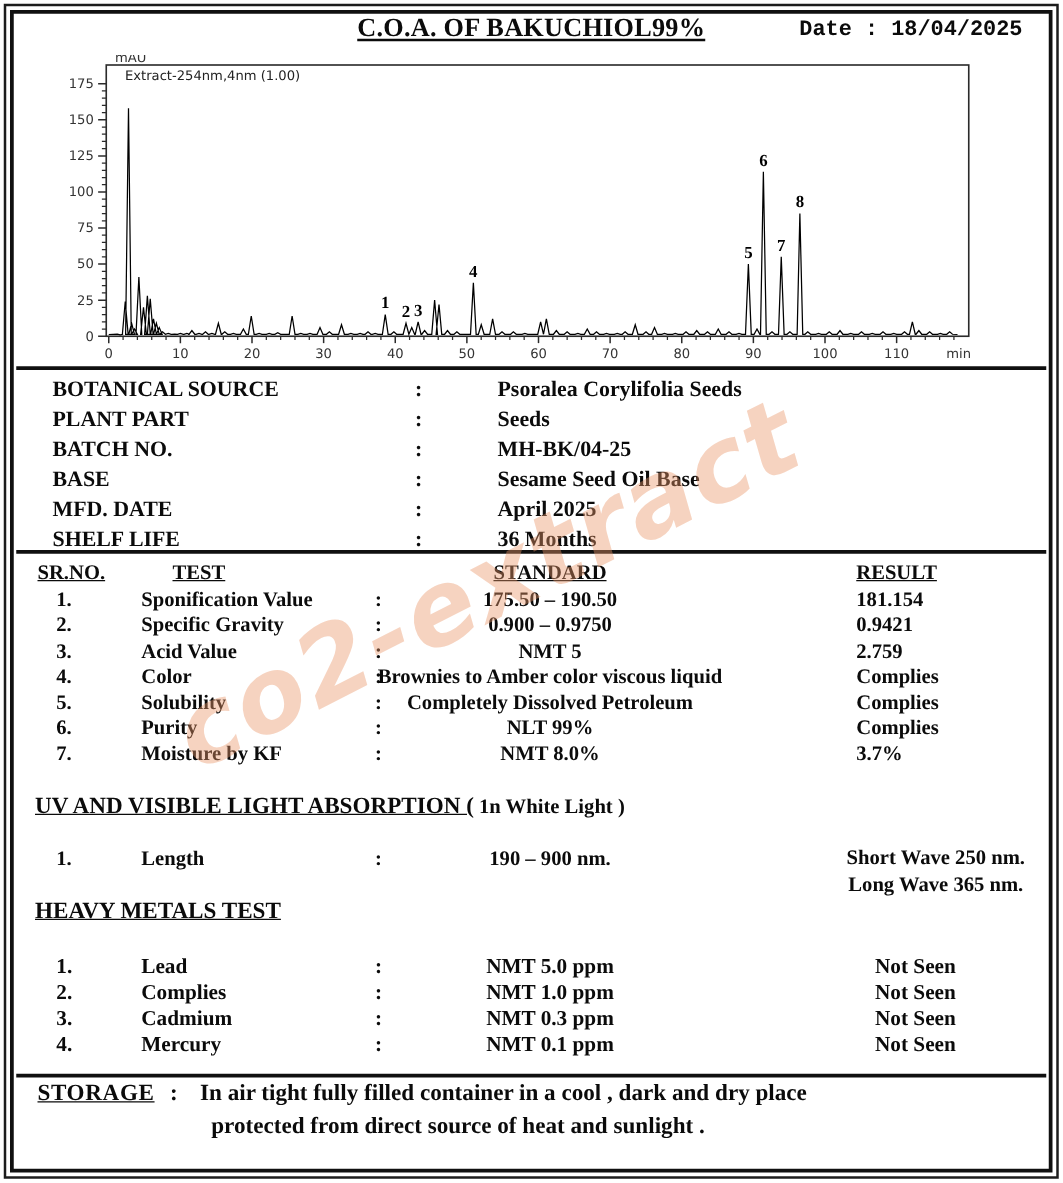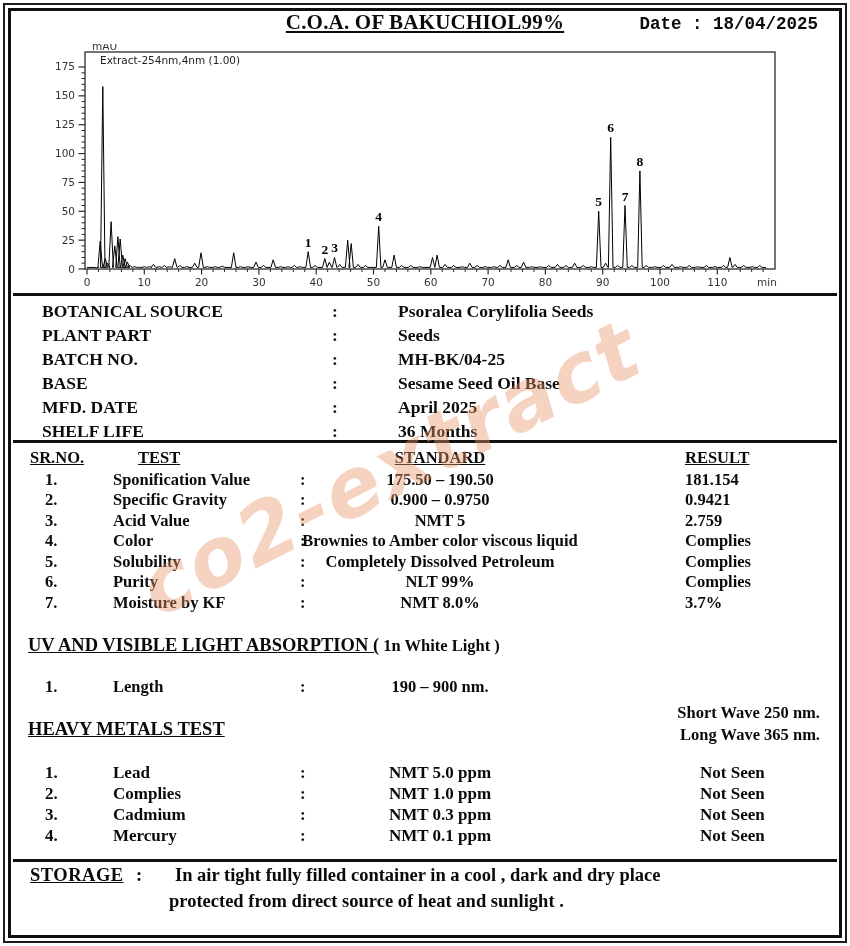--- a/index.html
+++ b/index.html
@@ -54,35 +54,35 @@
   .h-std{left:190px;width:444px;text-align:center;}
   .h-std i{font-style:normal;text-decoration:underline;}
   .h-res{left:657px;text-decoration:underline;}
 
   
   #uv-heading{position:absolute;left:28px;top:635px;font-size:18.5px;white-space:nowrap;text-align:center;}
   #uv-heading .u{text-decoration:underline;}
   #uv-heading .rest{font-size:16.5px;text-decoration:none;}
   #uv-row{position:absolute;left:28px;top:677px;right:28px;height:46px;font-size:16.5px;}
   #uv-row span{position:absolute;white-space:nowrap;}
-  .uv-result{right:2px;top:-2px;text-align:right;line-height:21.5px;white-space:pre;margin-top:27px;}
+  .uv-result{right:2px;top:-2px;text-align:center;line-height:21.5px;white-space:pre;}
 
   
   #hm-heading{position:absolute;left:28px;top:719px;font-size:18.5px;text-decoration:underline;}
   #metals{position:absolute;left:28px;top:763px;right:12px;font-size:17px;}
   .m-row{position:relative;height:21px;}
   .m-row span{position:absolute;white-space:nowrap;}
   .m-res{left:672px;}
 
   
   #storage{position:absolute;left:28px;top:865px;right:28px;font-size:18.5px;}
   #storage span{position:absolute;white-space:nowrap;}
   .st-label{left:2px;text-decoration:underline;letter-spacing:.5px;}
   .st-colon{left:108px;}
-  .st-line1{left:147px;}
+  .st-line1{left:132px;}
   .st-line2{left:141px;top:26px;}
 </style>
 </head>
 <body>
 
 <div class="frame-outer">
   <div class="frame-inner"></div>
 </div>
 
 <div class="title">C.O.A. OF BAKUCHIOL99%</div>

